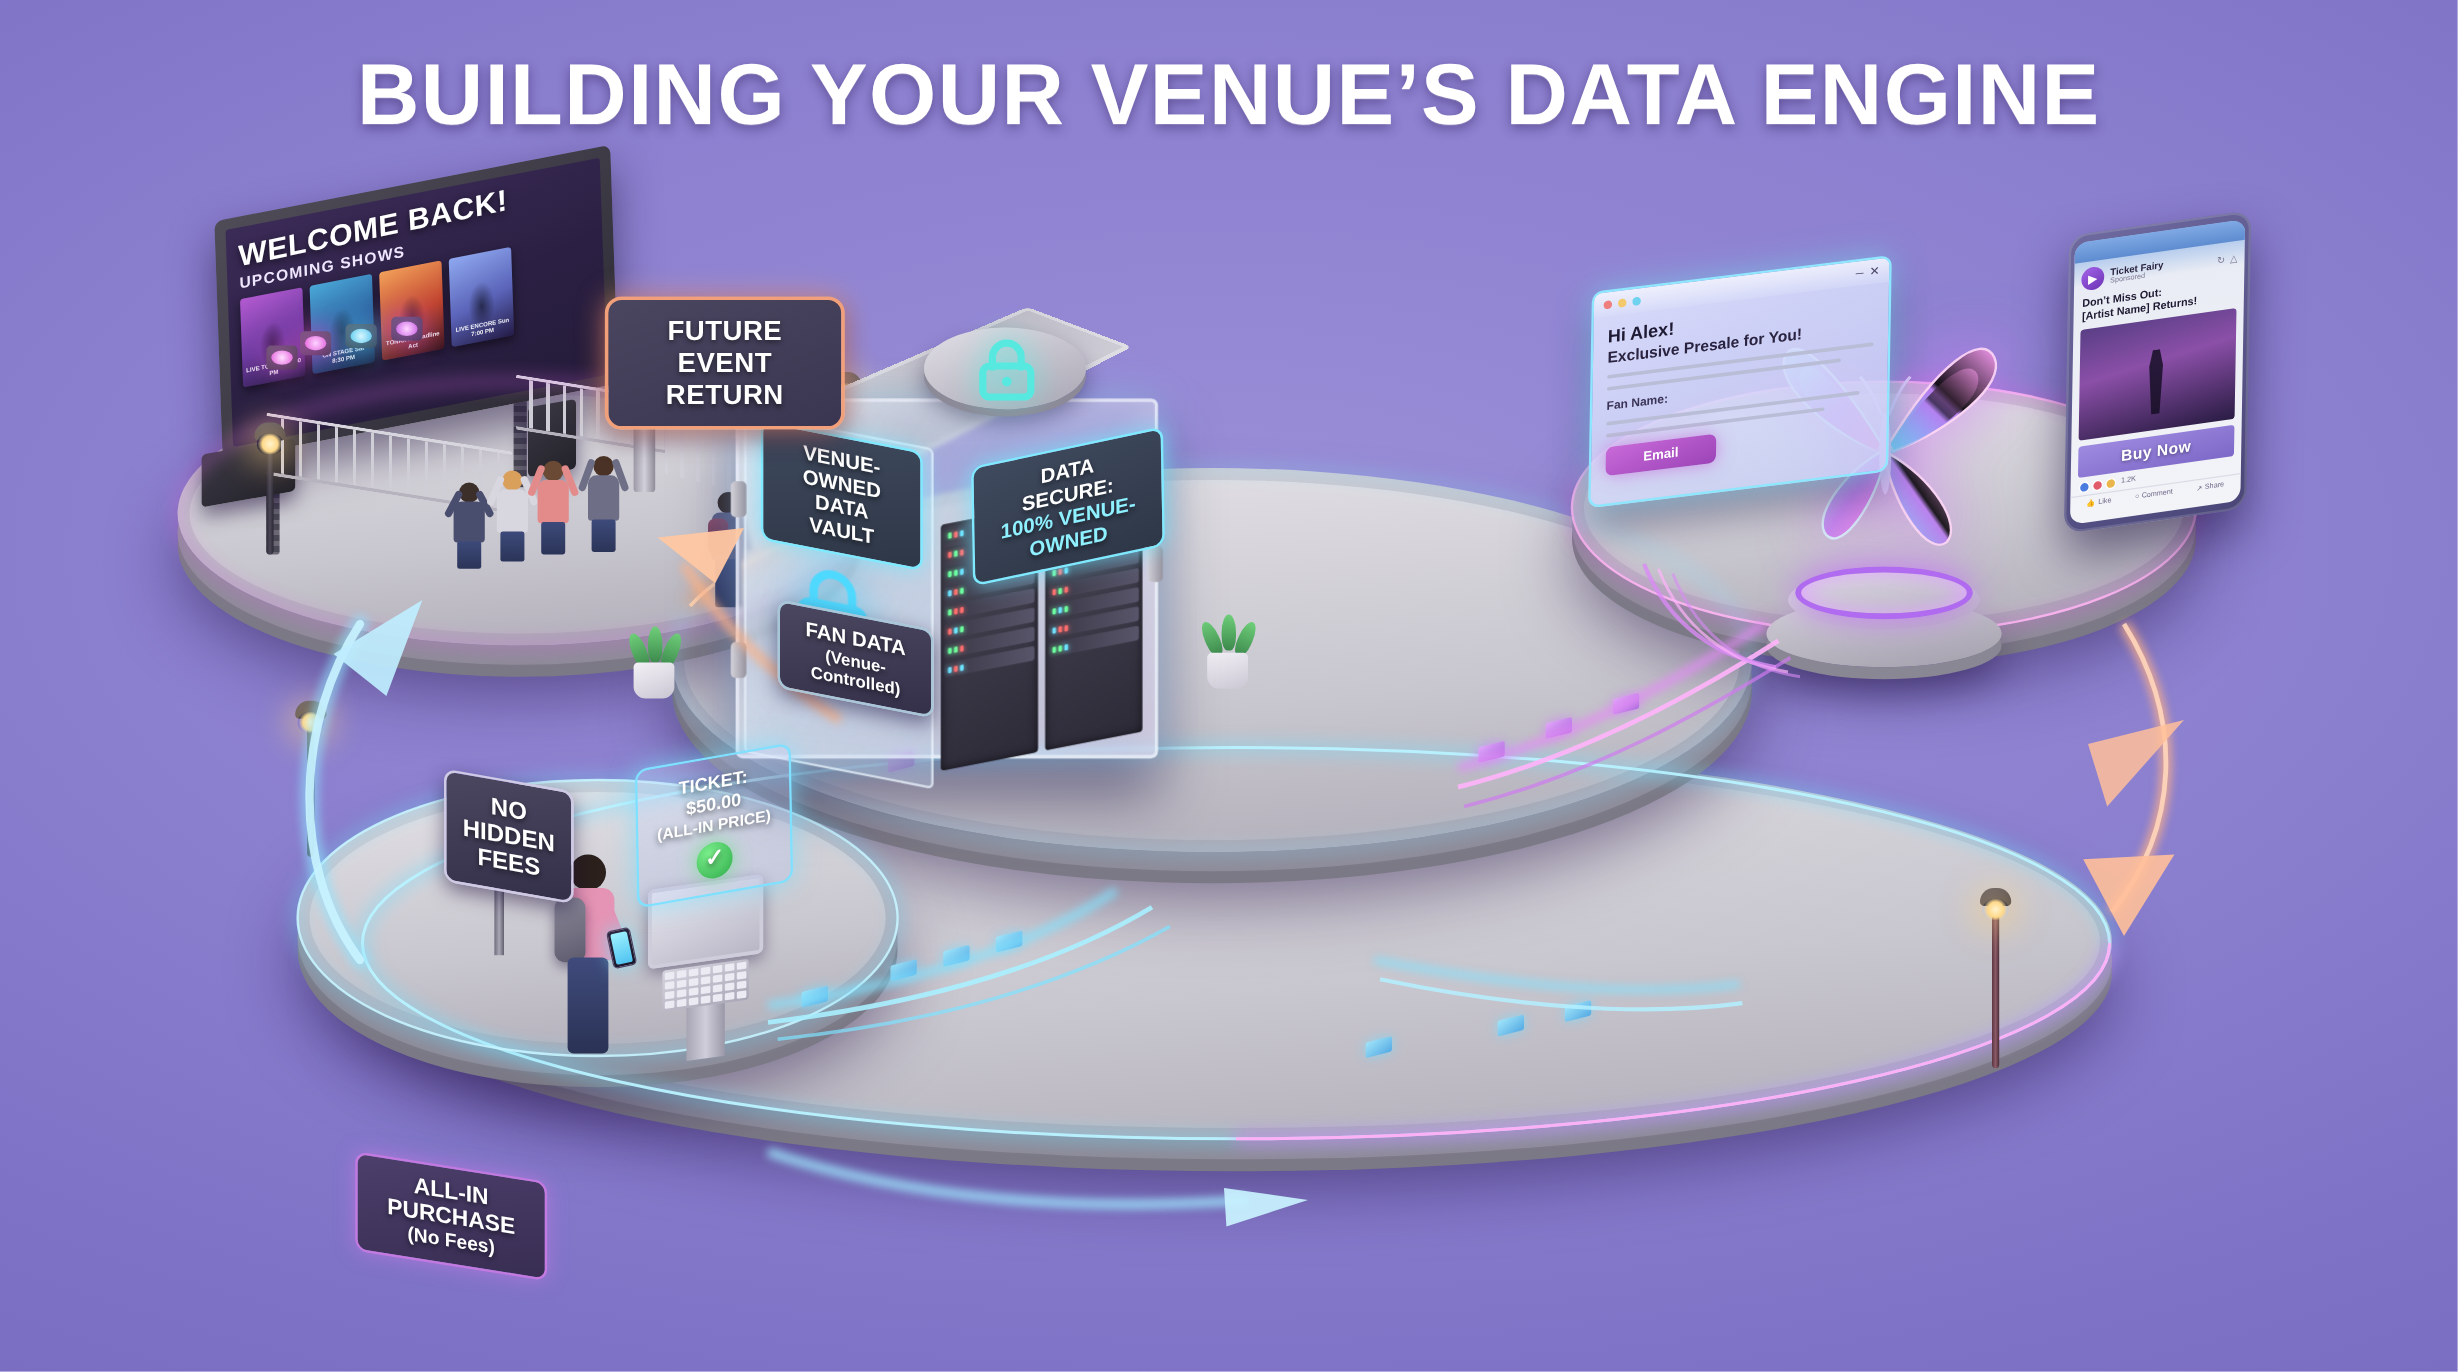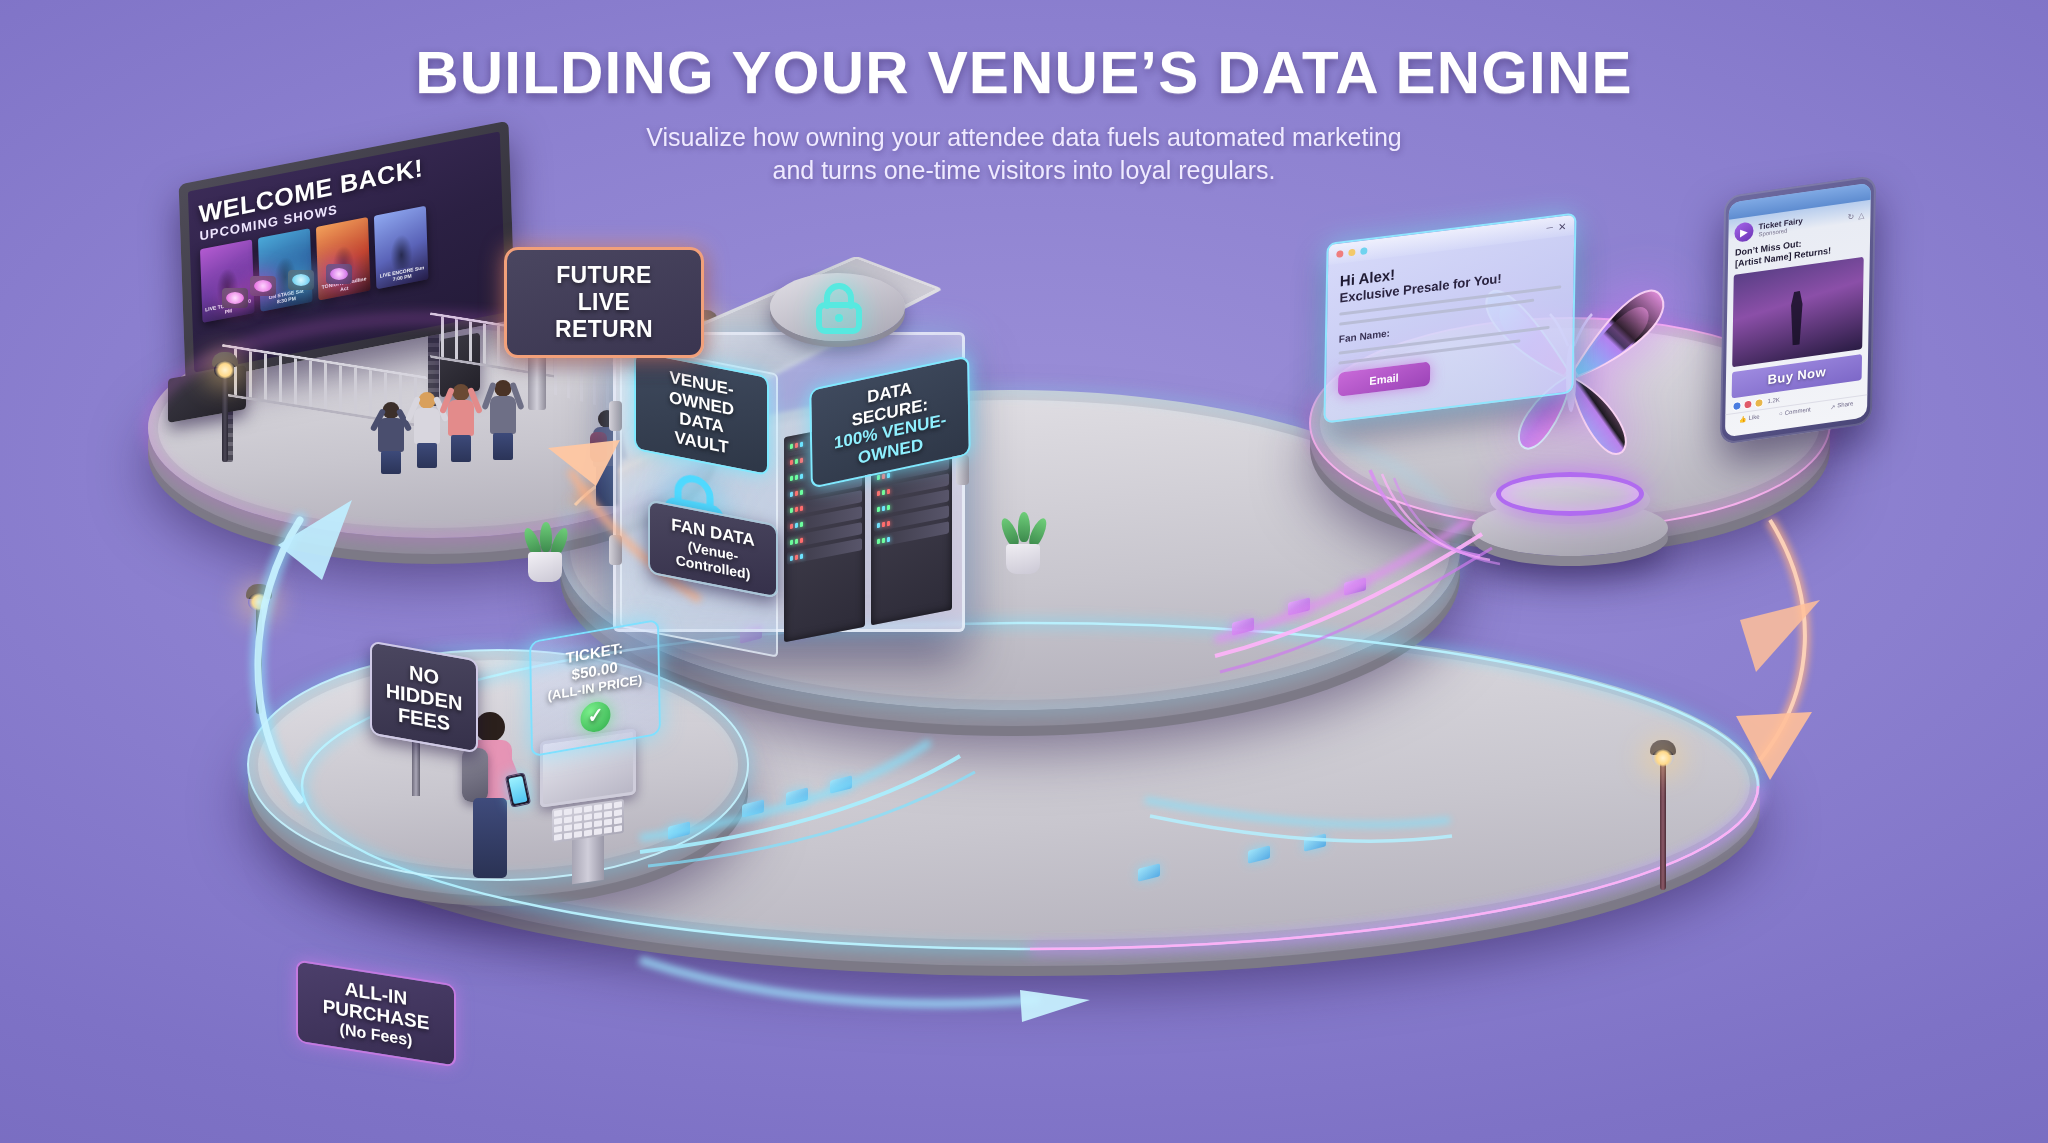--- a/index.html
+++ b/index.html
@@ -7,21 +7,21 @@
   body {
     font-family: "Liberation Sans", sans-serif;
     background: radial-gradient(ellipse 120% 100% at 50% 40%, #9b8fd8 0%, #8b7fcf 38%, #7e72c6 62%, #6f64b8 100%);
     position: relative;
   }
 
   
   #header { position: absolute; top: 0; left: 0; width: 2048px; text-align: center; z-index: 60; }
   #title {
     margin-top: 38px;
-    font-size: 60px;
+    font-size: 72px;
     font-weight: 900;
     letter-spacing: 1.2px;
     color: #ffffff;
     text-shadow: 0 4px 10px rgba(40,20,80,.45), 0 1px 0 rgba(255,255,255,.3);
   }
   #subtitle {
     margin-top: 14px;
     font-size: 25px;
     line-height: 1.32;
     font-weight: 400;
@@ -313,24 +313,20 @@
   .checkmark { position:absolute; width:30px; height:30px; border-radius:50%;
                background: radial-gradient(circle at 35% 30%, #7bf08c, #2eab49);
                display:flex; align-items:center; justify-content:center; color:#fff;
                font-size:19px; font-weight:900; box-shadow:0 0 16px rgba(90,230,120,.7); z-index:52; }
 </style>
 </head>
 <body>
 
 <div id="header">
   <div id="title">BUILDING YOUR VENUE’S DATA ENGINE</div>
-  <div id="subtitle">
-    <div>Visualize how owning your attendee data fuels automated marketing</div>
-    <div>and turns one-time visitors into loyal regulars.</div>
-  </div>
 </div>
 
 <div id="scene">
 
   <div class="platform" style="left:300px; top:620px; width:1460px; height:330px; background:linear-gradient(175deg,#d9d7de 0%,#bbb8c4 55%,#a29faa 100%);"></div>
   <div class="neon-ring" style="left:300px; top:620px; width:1460px; height:330px;
               border:5px solid rgba(120,215,255,.0);
               box-shadow:0 0 0 0 transparent;"></div>
 
   <div class="platform" style="left:560px; top:390px; width:900px; height:320px;"></div>
@@ -590,21 +586,21 @@
   </div>
 
   <div class="plaque purple" style="left:296px; top:972px; width:160px; font-size:19px; padding:10px 12px;
               transform:skewY(9deg); line-height:1.1;">
     <div>ALL-IN PURCHASE</div>
     <div style="font-size:16px;">(No Fees)</div>
   </div>
 
   <div class="badge orange" style="left:504px; top:247px; width:200px; font-size:23px;">
     <div>FUTURE</div>
-    <div>LIVE RETURN</div>
+    <div>EVENT RETURN</div>
   </div>
 
 
   <div id="vault-wrap">
     <div id="vault-top"></div>
     <div id="lock-dial"></div>
     <svg id="lock-glyph" viewBox="0 0 72 54">
       <path d="M24 26 V18 a12 12 0 0 1 24 0 v8" fill="none" stroke="#57e9e0" stroke-width="6" stroke-linecap="round"></path>
       <rect x="16" y="25" width="40" height="26" rx="6" fill="none" stroke="#57e9e0" stroke-width="6"></rect>
       <circle cx="36" cy="38" r="4" fill="#57e9e0"></circle>

